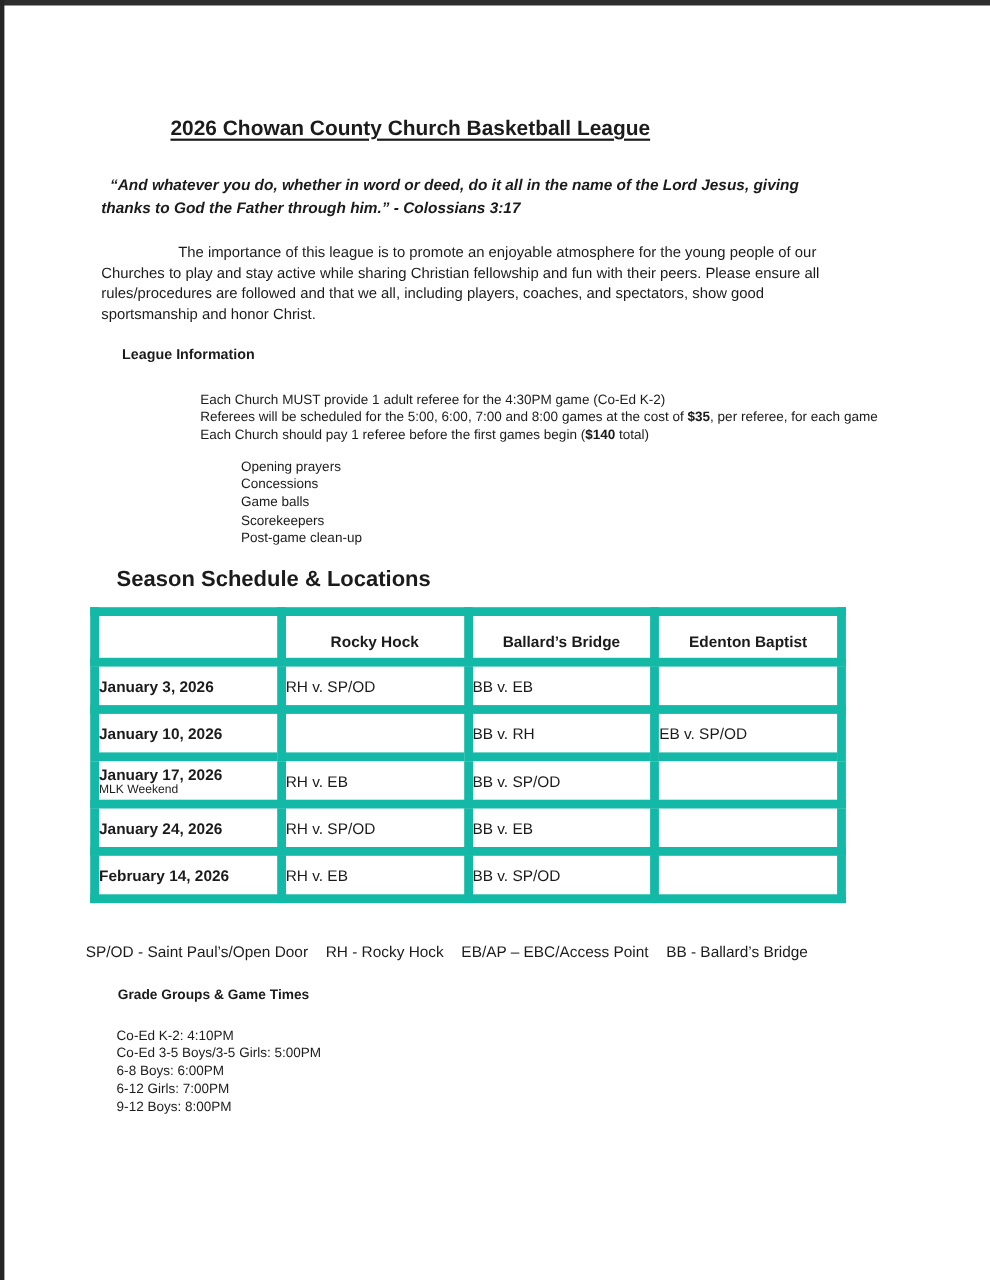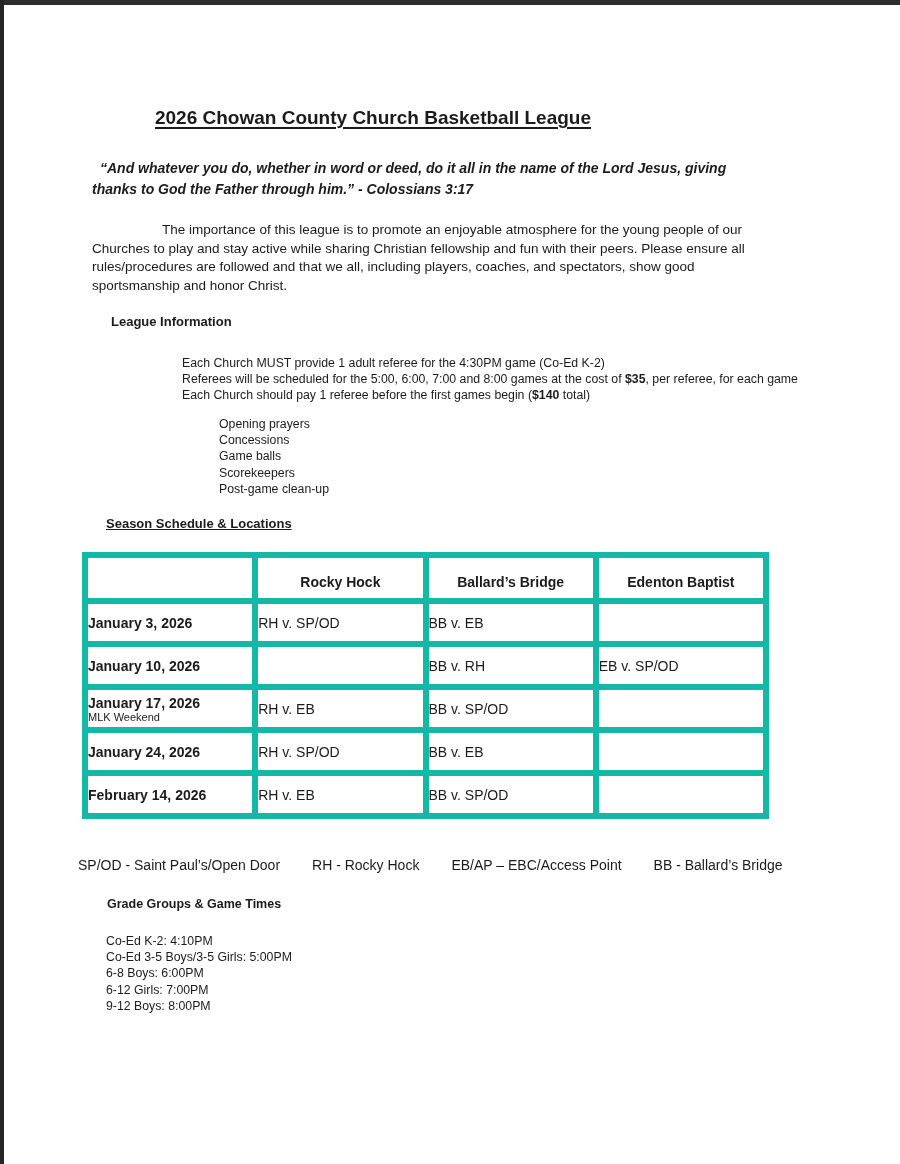--- a/index.html
+++ b/index.html
@@ -29,45 +29,45 @@
   .intro {
     position: absolute; top: 221px; left: 92px; width: 760px;
     font-size: 13.5px; line-height: 18.5px; white-space: pre-line; text-indent: 70px;
   }
 
   .h-league { position: absolute; top: 314px; left: 111px; font-size: 13px; font-weight: bold; }
   .info-list { position: absolute; top: 355px; left: 161px; font-size: 12.3px; line-height: 16.2px; white-space: nowrap; margin-left: 21px; }
   .resp-list { position: absolute; top: 416px; left: 219px; font-size: 12.3px; line-height: 16.2px; }
   .b { font-weight: bold; }
 
-  .h-season { position: absolute; top: 516px; left: 106px; font-size: 13px; font-weight: bold; text-decoration: underline; }
+  .h-season { position: absolute; top: 516px; left: 106px; font-size: 20px; font-weight: bold; }
 
   .schedule-wrap { position: absolute; top: 552px; left: 82px; }
   table.schedule { border-collapse: collapse; table-layout: fixed; width: 687px; }
   .schedule th, .schedule td {
-    border: 6px solid #14b8a6;
+    border: 8px solid #14b8a6;
     vertical-align: middle;
     padding: 0; font-size: 14px;
   }
   .schedule thead tr { height: 46px; }
   .schedule thead th { font-weight: bold; padding-top: 8px; }
   .schedule tbody tr { height: 43px; }
   .date-cell { font-weight: bold; }
   .date-cell .note { font-weight: normal; font-size: 11px; line-height: 12px; }
   .game-cell { font-weight: normal; margin-left: 12px; }
   
   .schedule tbody tr:nth-child(2) td { border-bottom-width: 3px; border-bottom-color: #3f3f3f; }
   
   .schedule tbody tr:nth-child(5) td:nth-child(4) { padding-bottom: 12px; }
   .schedule tbody tr:nth-child(6) td:nth-child(3) { padding-bottom: 12px; }
   .schedule tbody tr:nth-child(6) td:nth-child(2) { padding-top: 10px; }
 
   .legend {
     position: absolute; top: 857px; left: 78px; width: 790px;
-    display: flex; gap: 32px; font-size: 14px; white-space: nowrap;
+    display: flex; gap: 16px; font-size: 14px; white-space: nowrap;
   }
   .h-grade { position: absolute; top: 897px; left: 107px; font-size: 12.5px; font-weight: bold; }
   .times { position: absolute; top: 933px; left: 106px; font-size: 12.3px; line-height: 16.2px; }
 </style>
 </head>
 <body>
 
 <div class="page">
   <div class="edge-top"></div>
   <div class="edge-left"></div>

